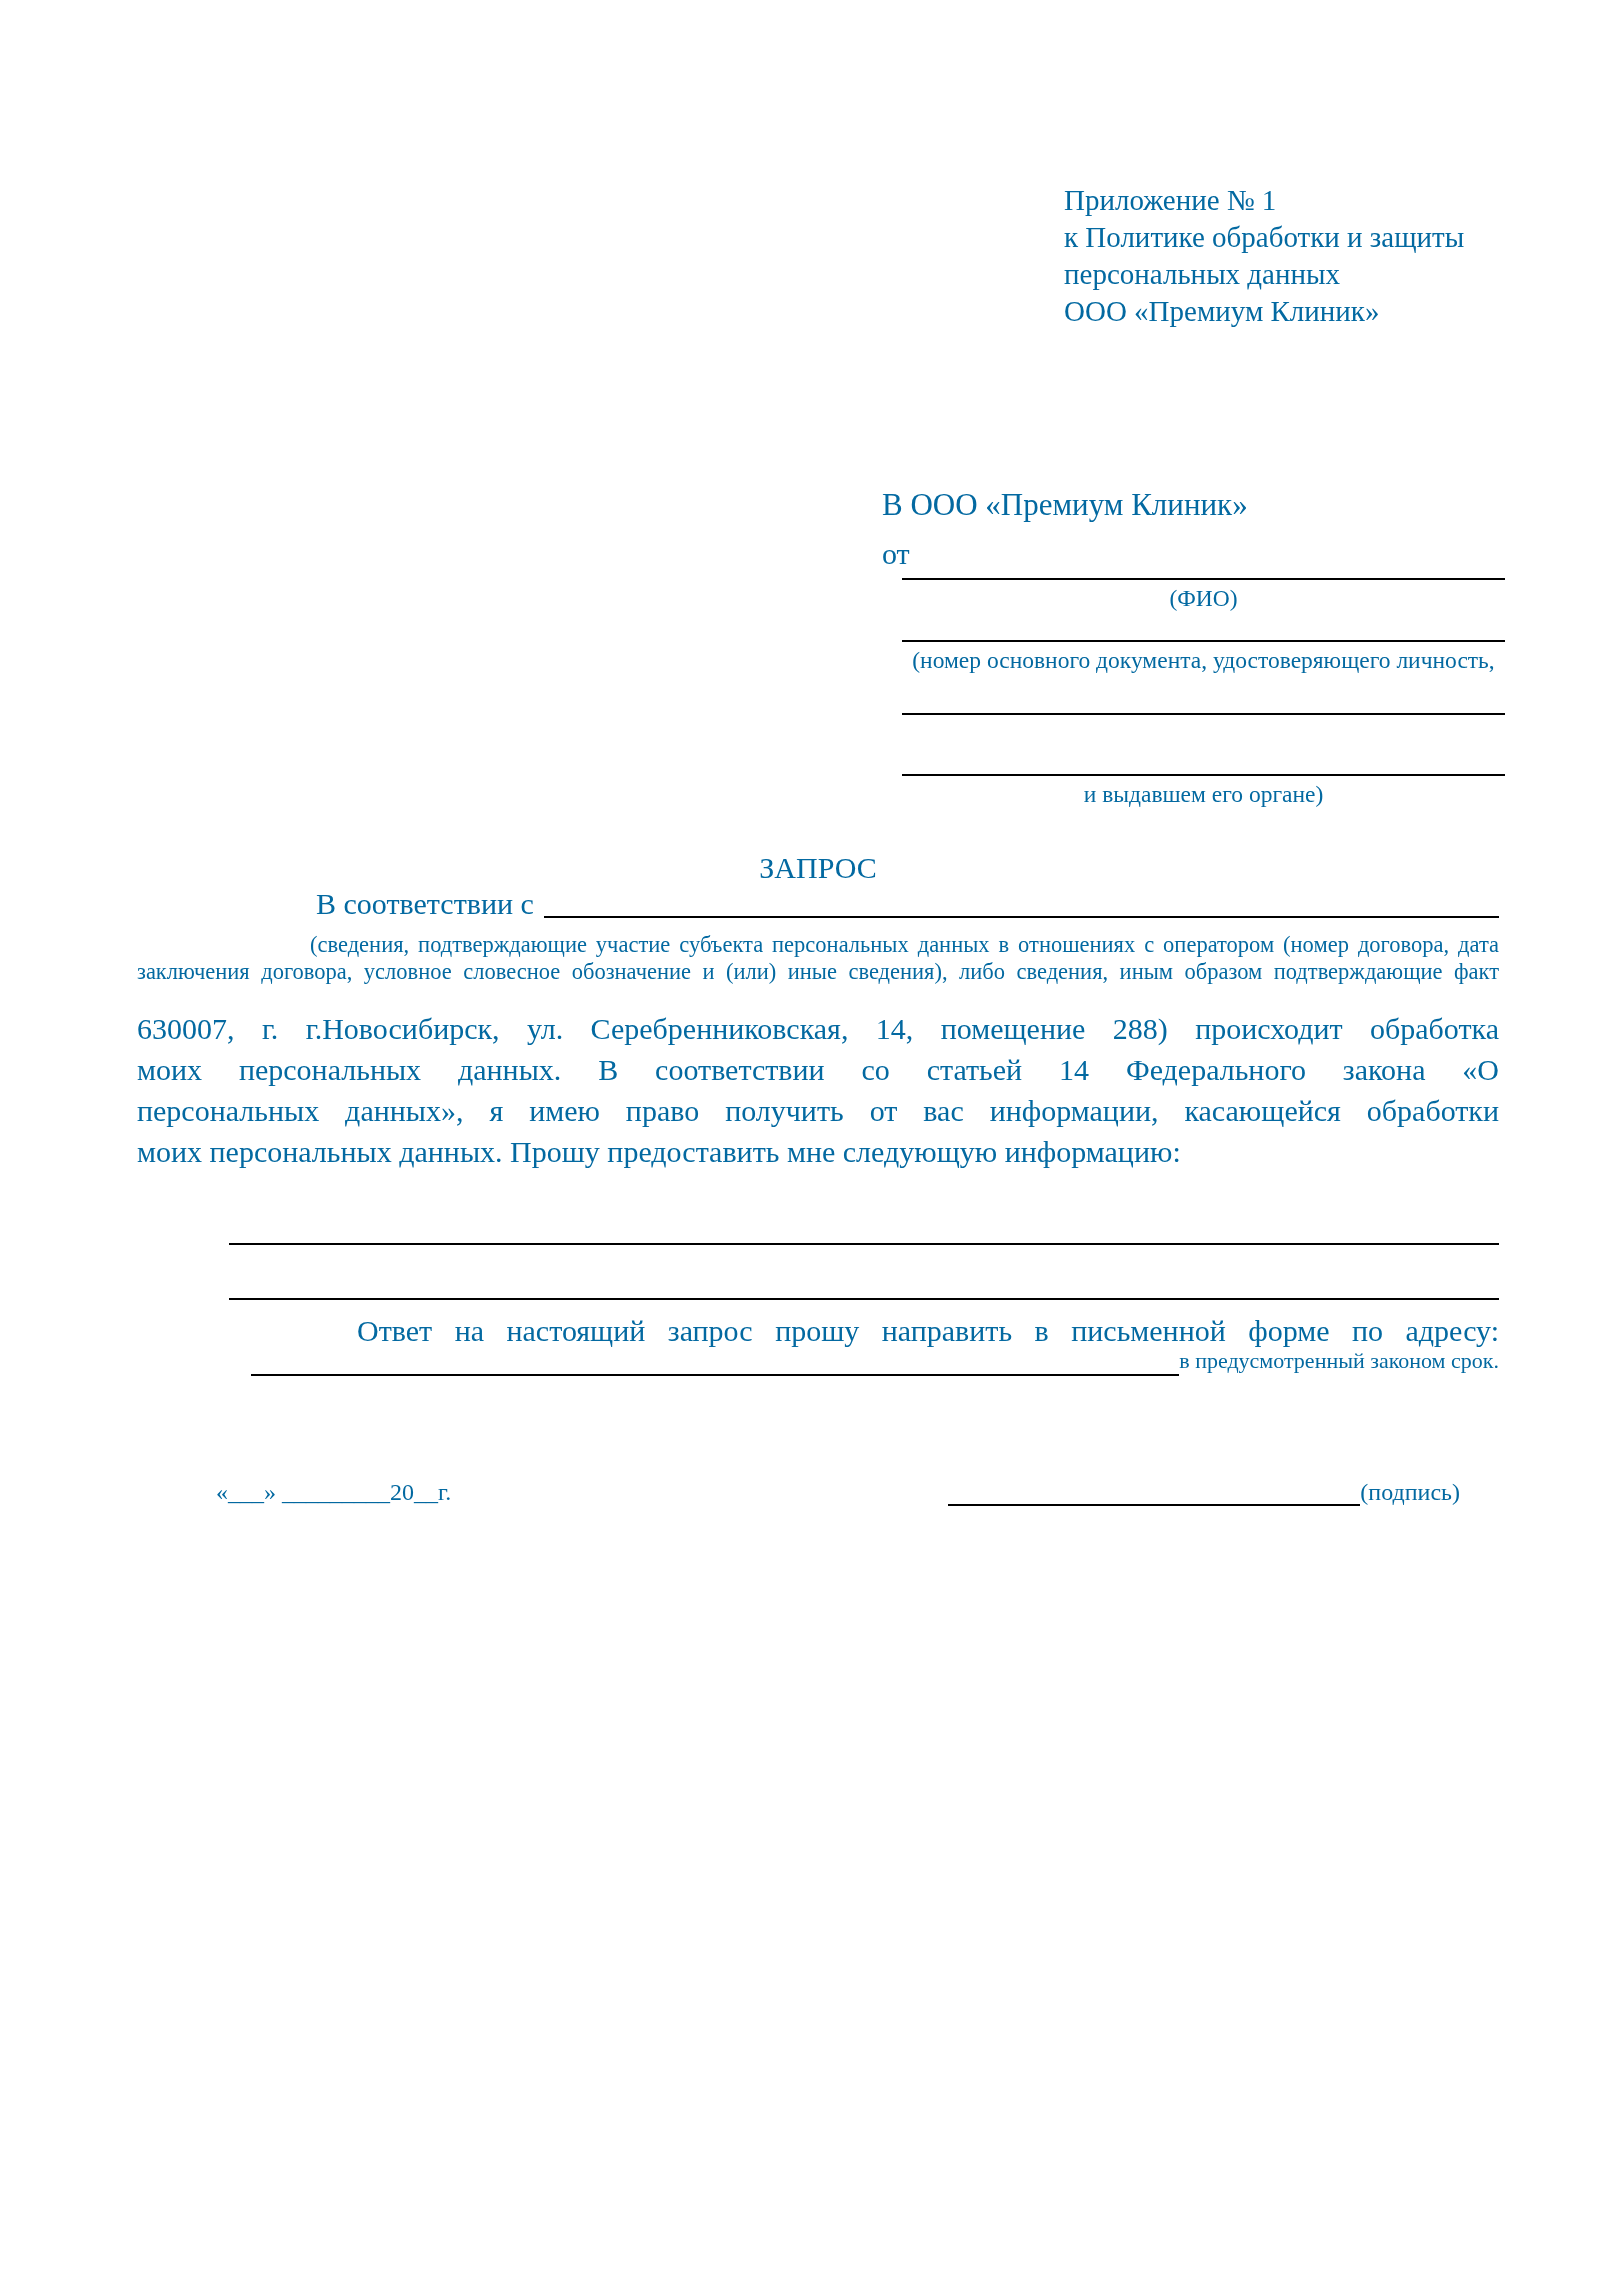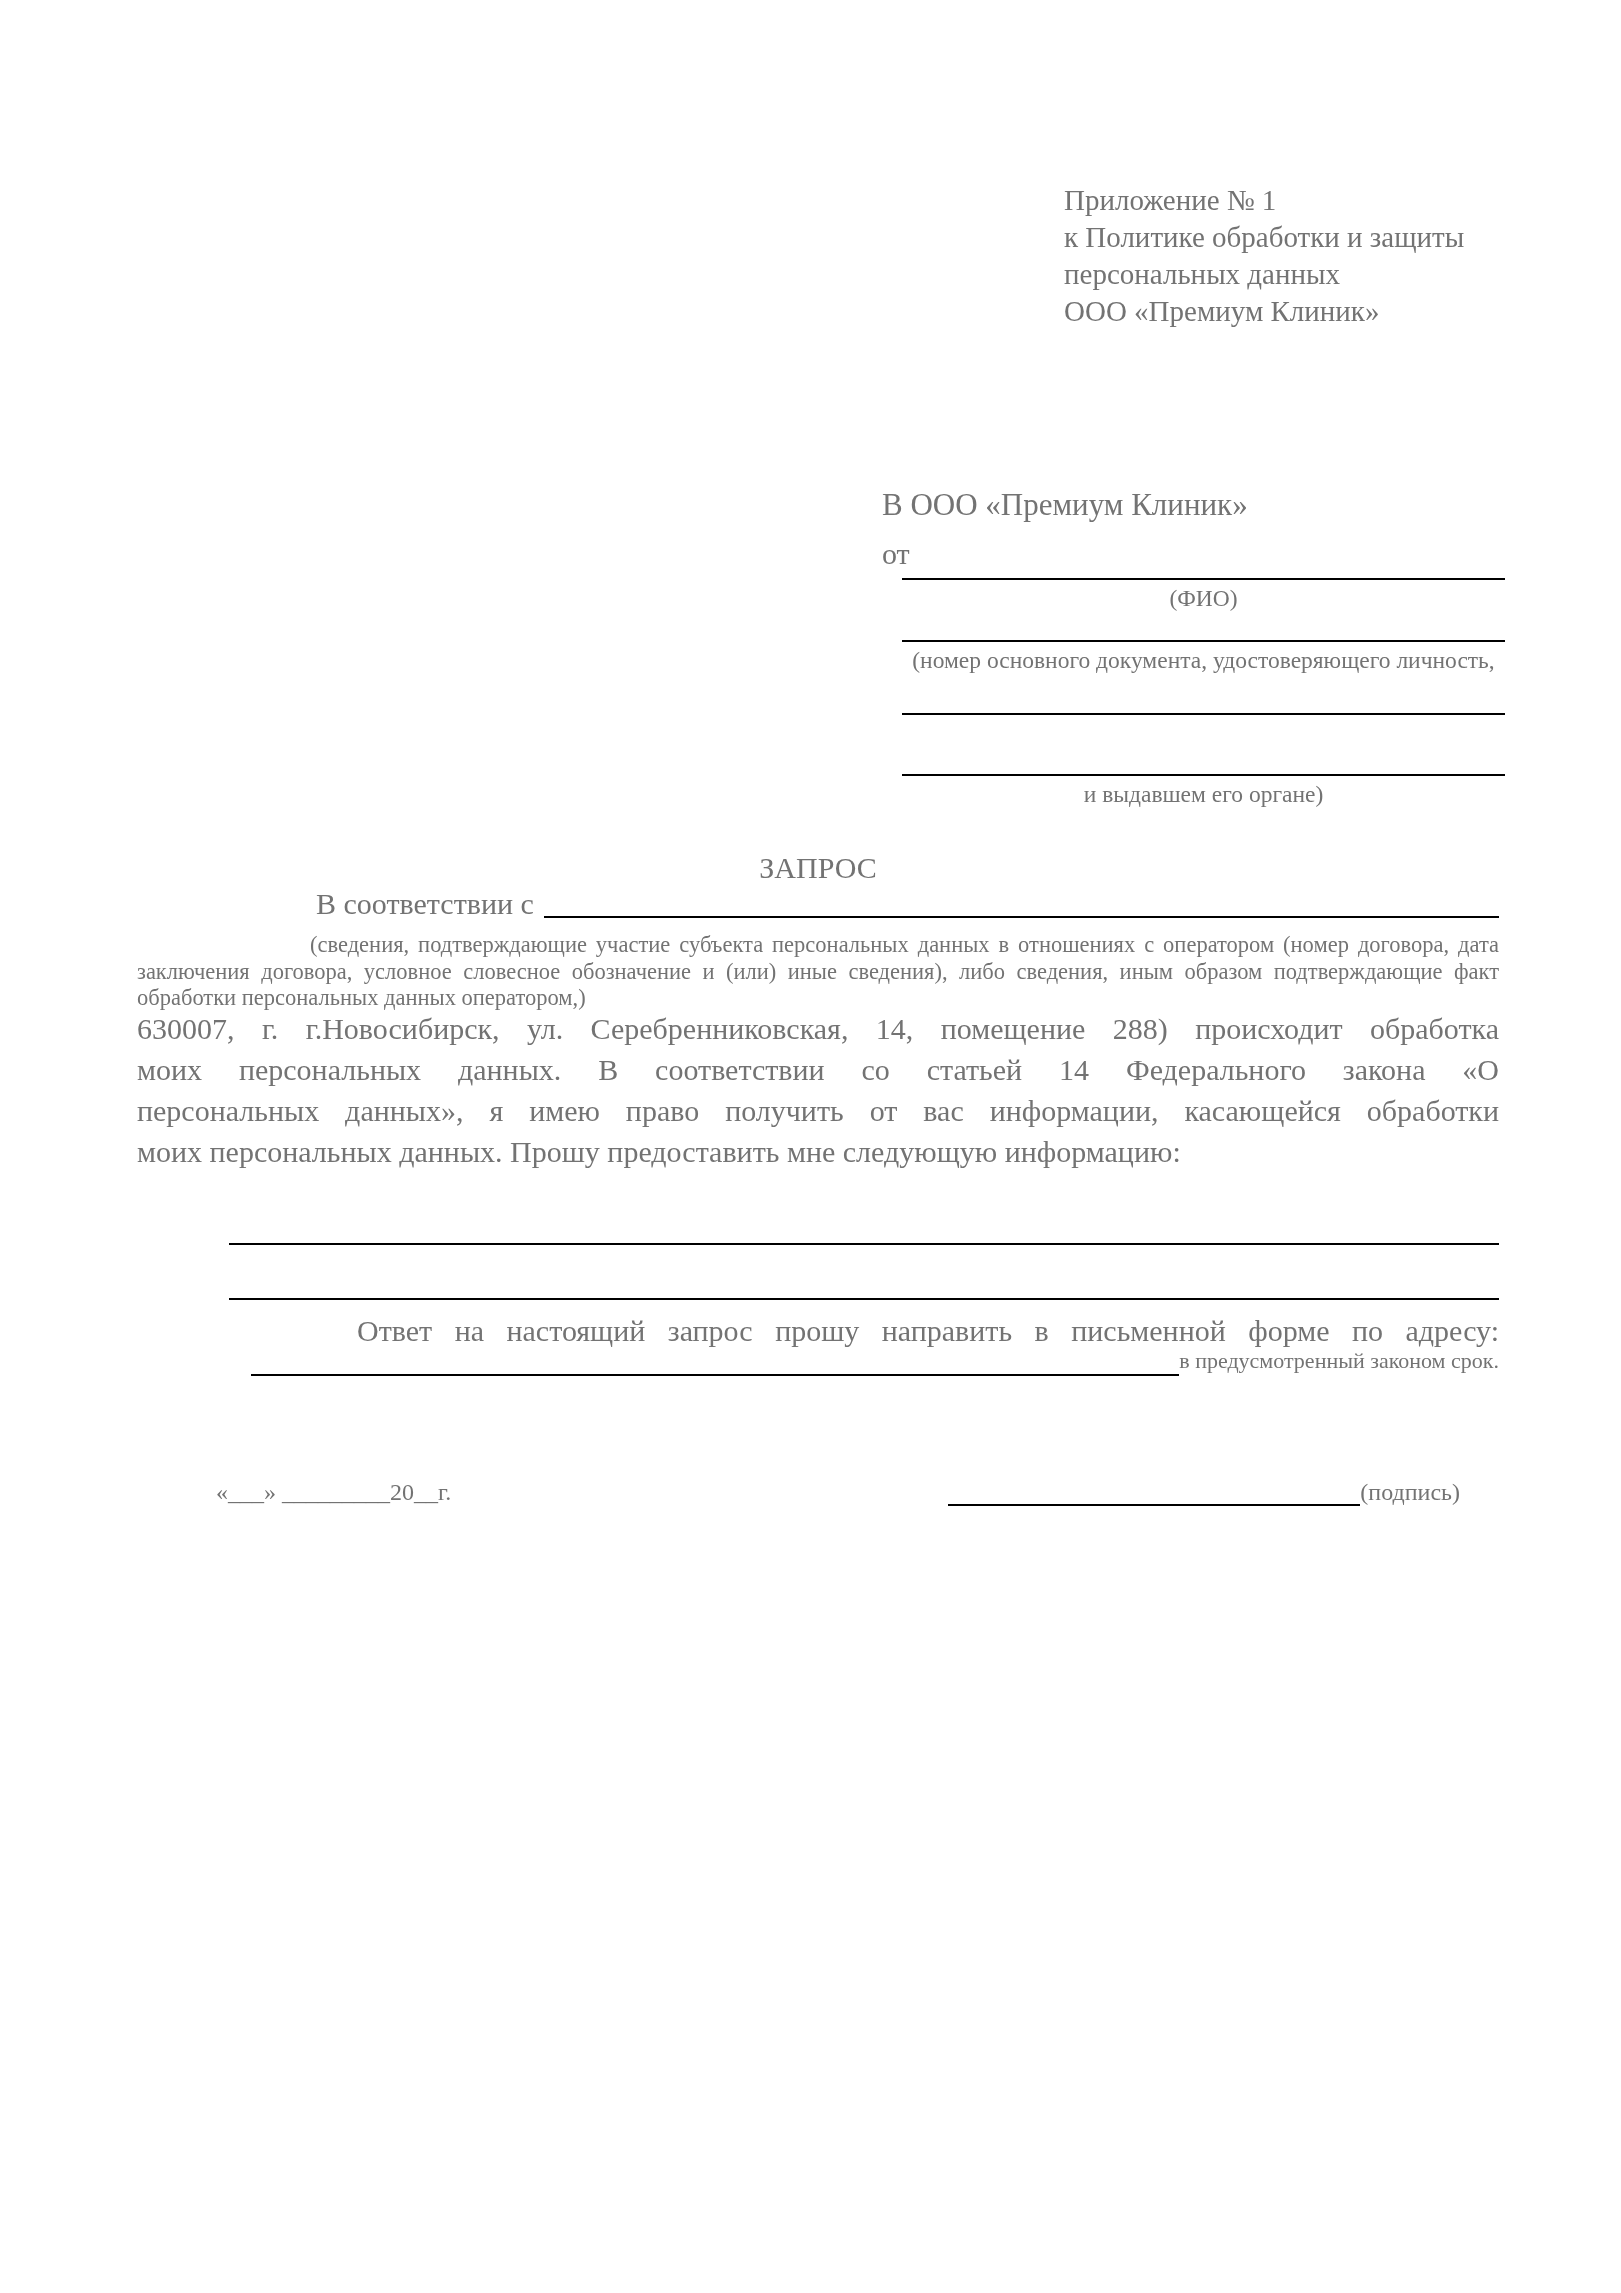--- a/index.html
+++ b/index.html
@@ -1,21 +1,21 @@
 <!DOCTYPE html>
 <html><head>
 <meta charset="utf-8">
 <style>
   html, body { margin: 0; padding: 0; background: #ffffff; }
   .page {
     position: relative;
     width: 1621px;
     height: 2294px;
     background: #ffffff;
-    color: #737373;
+    color: #0369a1;
     font-family: "Liberation Serif", "DejaVu Serif", serif;
     overflow: hidden;
   }
   .abs { position: absolute; }
 
   
   .appendix { left: 1064px; top: 182px; font-size: 29px; line-height: 37px; }
 
   
   .doc-title {
@@ -120,21 +120,20 @@
   <div class="abs request-heading">ЗАПРОС</div>
 
   <div class="abs accordance-row">
     <span class="label">В соответствии с</span>
     <span class="u-fill"></span>
   </div>
 
   <div class="abs footnote">
     <div class="jline first">(сведения, подтверждающие участие субъекта персональных данных в отношениях с оператором (номер договора, дата</div>
     <div class="jline">заключения договора, условное словесное обозначение и (или) иные сведения), либо сведения, иным образом подтверждающие факт</div>
-    <div class="last">обработки персональных данных оператором,)</div>
   </div>
 
   <div class="abs body-par">
     <div class="jline">630007, г. г.Новосибирск, ул. Серебренниковская, 14, помещение 288) происходит обработка</div>
     <div class="jline">моих персональных данных. В соответствии со статьей 14 Федерального закона «О</div>
     <div class="jline">персональных данных», я имею право получить от вас информации, касающейся обработки</div>
     <div class="last">моих персональных данных. Прошу предоставить мне следующую информацию:</div>
   </div>
 
   <div class="blank-line" style="top:1243px;"></div>

